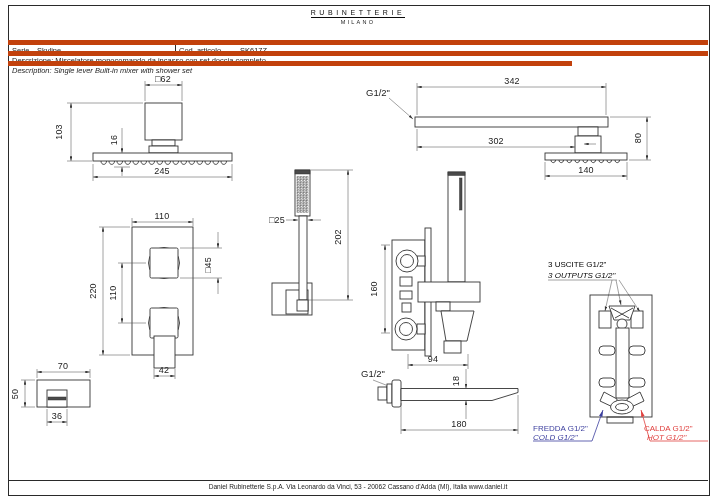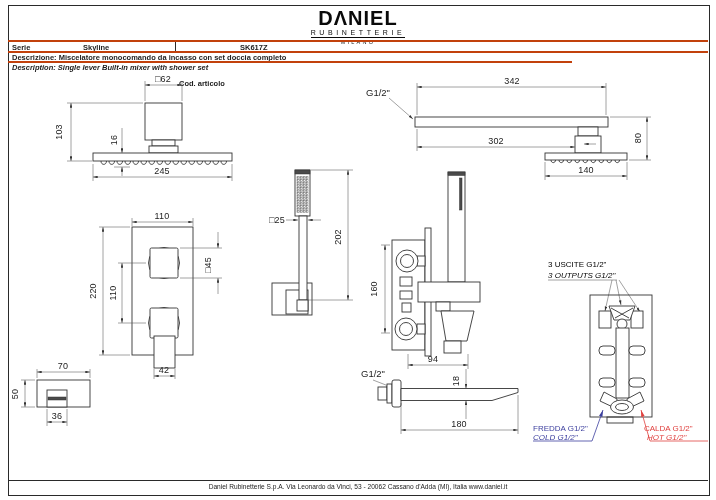--- a/index.html
+++ b/index.html
@@ -7,27 +7,27 @@
   .page{position:relative;width:716px;height:500px;background:#fff;overflow:hidden;
         font-family:"Liberation Sans",sans-serif;color:#1c1c1c;}
   .frame{position:absolute;left:8px;top:5px;width:700px;height:489px;border:1px solid #2a2a2a;}
   
   .logo-row{position:absolute;left:0;top:0;width:100%;height:35px;text-align:center;}
   .logo{display:inline-block;margin-top:3px;line-height:1;}
   .logo .wm{font-size:20px;font-weight:700;letter-spacing:1px;color:#0a0a0a;}
   .logo .l2{font-size:7px;letter-spacing:3.6px;border-bottom:1.6px solid #0a0a0a;
             padding-bottom:1px;margin-top:1px;color:#0a0a0a;}
   .logo .l3{font-size:5.5px;letter-spacing:2.2px;margin-top:1.5px;color:#222;}
-  .trow{position:absolute;left:0;width:100%;border-top:2px solid #c2410c;font-size:7.5px;font-weight:bold;}
+  .trow{position:absolute;left:0;width:100%;border-top:5px solid #c2410c;font-size:7.5px;}
   .r1{top:35px;height:11px;line-height:11px;}
   .r2{top:46px;height:10px;line-height:10px;}
   .r3{top:56px;height:10px;line-height:10px;font-style:italic;}
   .r1 .vline{position:absolute;left:167px;top:0;height:100%;border-left:1px solid #2a2a2a;}
   .cell{position:absolute;white-space:nowrap;}
-  .p4{left:4px;} .p26{left:29px;margin-left:46px;} .p171{left:171px;margin-top:36px;} .p222{left:232px;}
+  .p4{left:4px;} .p26{left:29px;} .p171{left:171px;} .p222{left:232px;}
   
   .footer-sep{position:absolute;left:8px;top:480px;width:700px;border-top:1px solid #2a2a2a;}
   .footer-text{position:absolute;left:8px;top:481px;width:700px;text-align:center;
                font-size:6.6px;line-height:12px;color:#222;}
   
   svg{position:absolute;left:0;top:70px;}
   .shape{fill:#fff;stroke:#333;stroke-width:0.9;}
   .ln{fill:none;stroke:#333;stroke-width:0.9;}
   .fillD{fill:#4a4a4a;stroke:#333;stroke-width:0.5;}
   .dimln{fill:none;stroke:#555;stroke-width:0.55;}
@@ -42,21 +42,20 @@
   .mA{fill:#333;} .mCc{fill:var(--cold);} .mHh{fill:var(--hot);}
 </style>
 </head>
 <body>
 
 <div class="page">
   <div class="frame"></div>
 
   <div class="logo-row" style="left:8px;top:5px;width:700px;">
     <div class="logo">
-      <div class="wm">DΛNIEL</div>
       <div class="l2">RUBINETTERIE</div>
       <div class="l3">MILANO</div>
     </div>
   </div>
   <div class="trow r1" style="left:8px;top:40px;width:700px;">
     <span class="cell p4">Serie</span>
     <span class="cell p26">Skyline</span>
     <span class="vline"></span>
     <span class="cell p171">Cod. articolo</span>
     <span class="cell p222">SK617Z</span>

